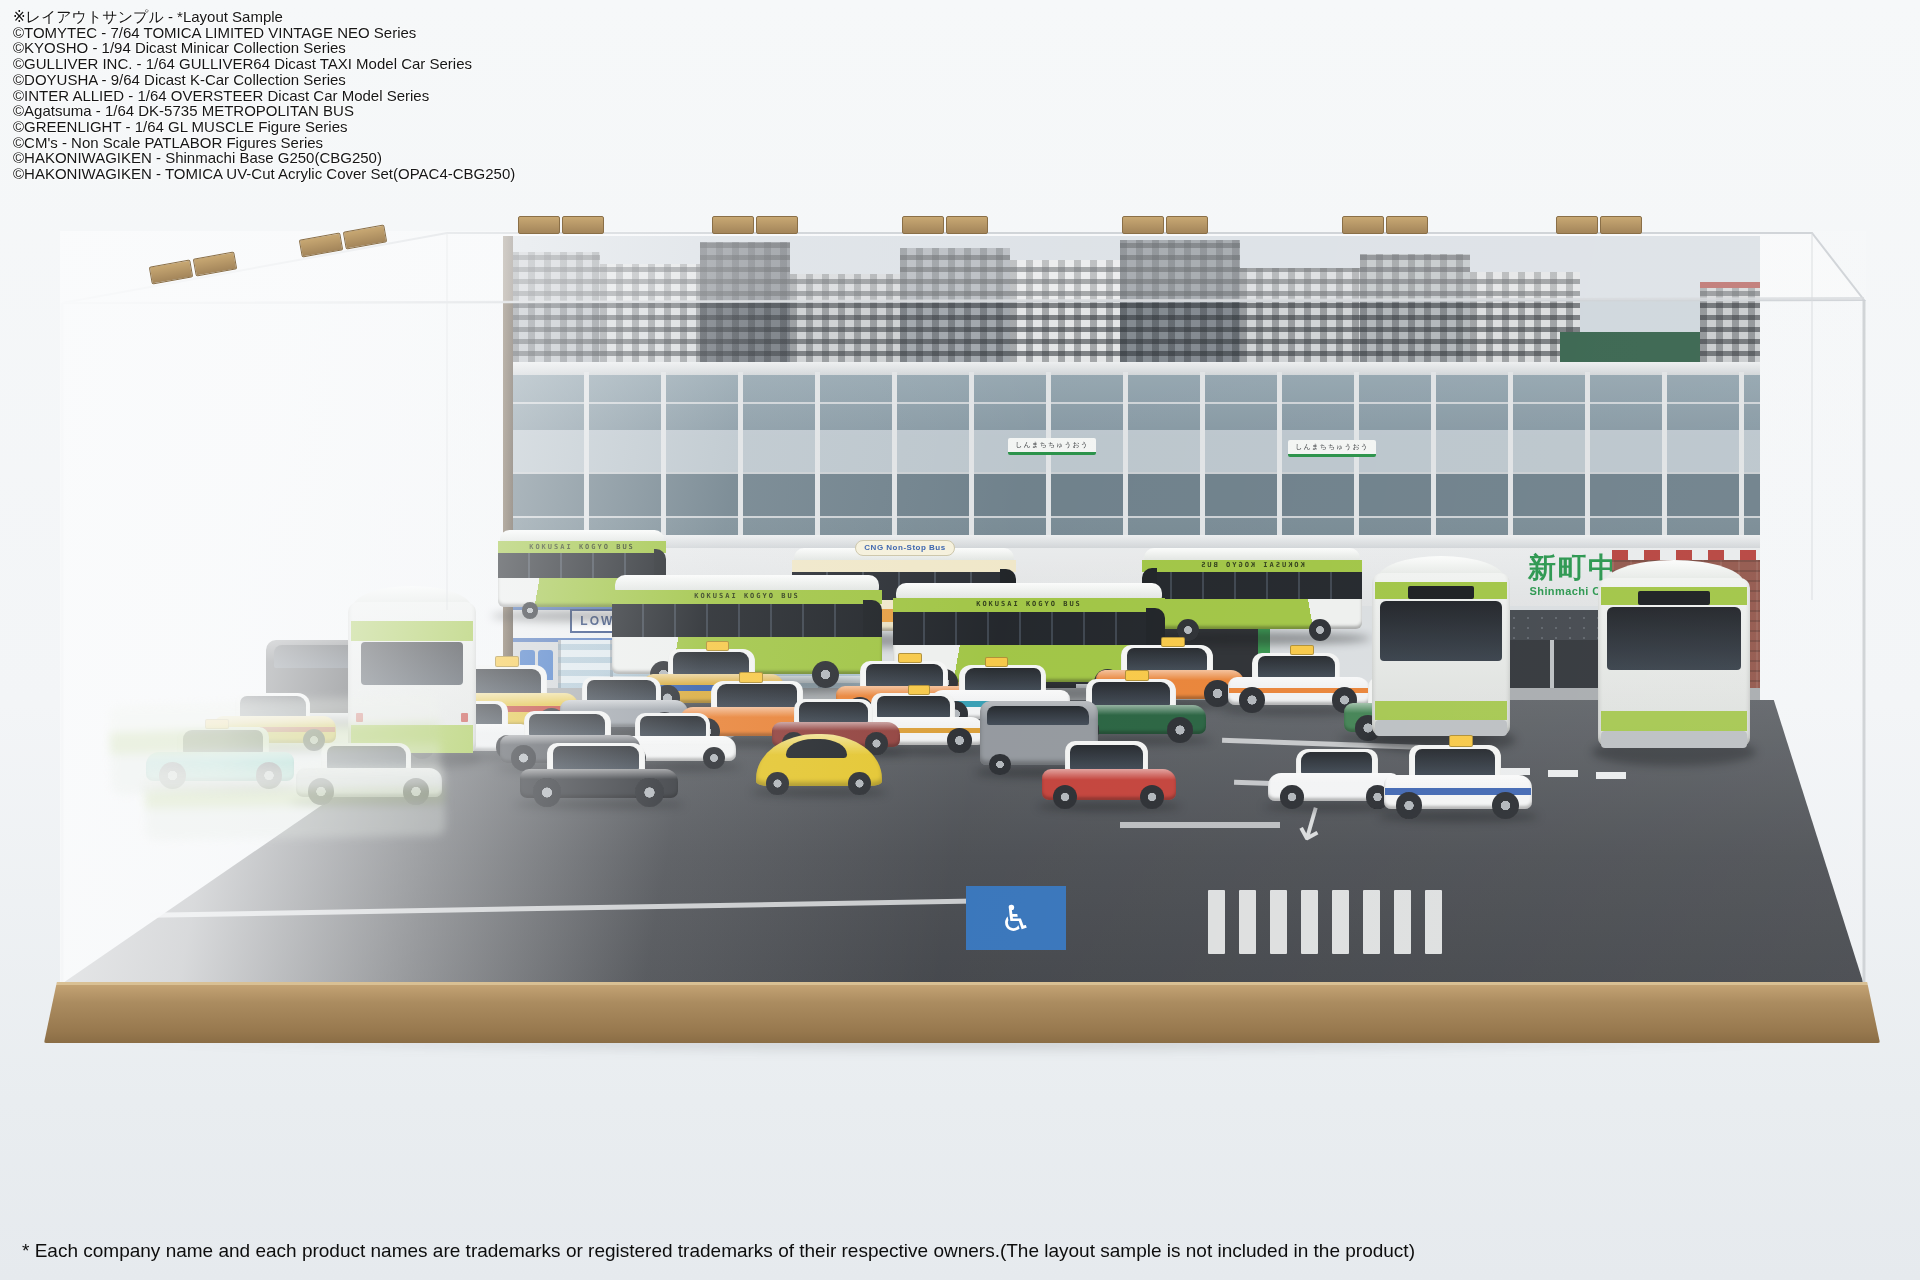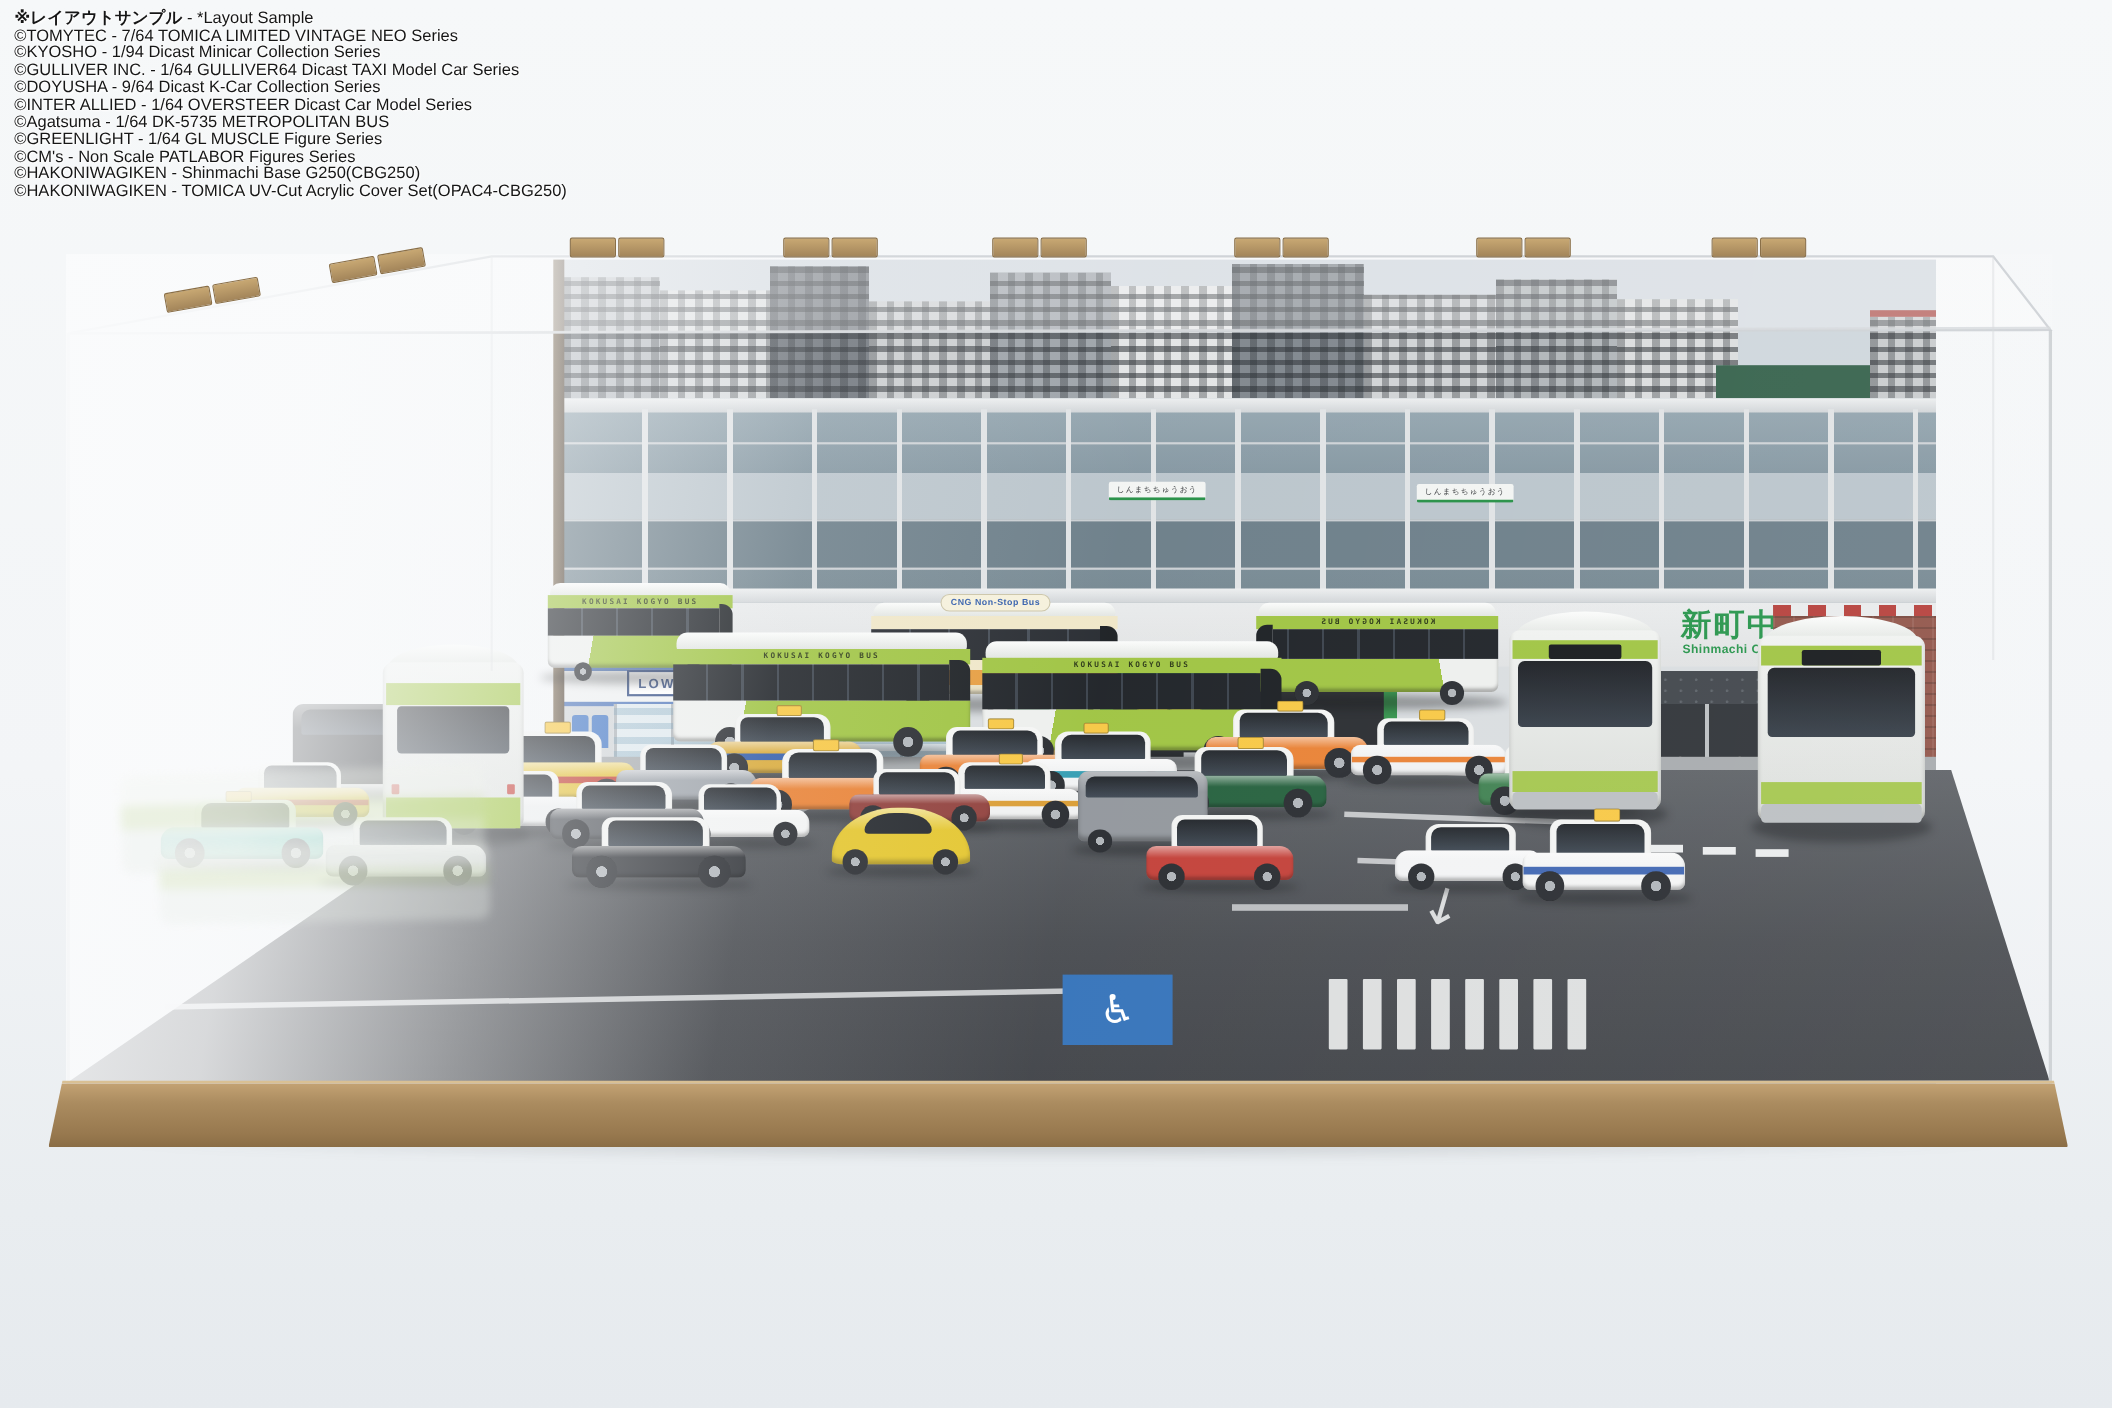--- a/index.html
+++ b/index.html
@@ -4,21 +4,21 @@
 <style>
   html,body{margin:0;padding:0;background:#e9edf0;}
   .stage{position:relative;width:1920px;height:1280px;overflow:hidden;
     background:linear-gradient(180deg,#f6f8f9 0%,#f3f5f7 55%,#e9edf0 86%,#e6eaee 100%);
     font-family:"Liberation Sans","DejaVu Sans",sans-serif;}
 
   
   .credits{position:absolute;left:13px;top:9px;z-index:60;color:#161616;
     font-size:15px;line-height:15.7px;
     text-shadow:0 0 2px #fff,0 0 2px #fff,0 0 3px #fff,1px 1px 2px #fff;}
-  .credits b{font-weight:700;}
+  .credits b{font-weight:400;}
   .footer{position:absolute;left:22px;bottom:18px;z-index:60;color:#0d0d0d;}
   .footer .jp{font-size:25px;font-weight:700;letter-spacing:.5px;}
   .footer .en{font-size:19px;margin-top:6px;}
   .backdrop{position:absolute;left:512px;top:236px;width:1248px;height:750px;z-index:1;
     background:linear-gradient(#cdd5db 0 14%,#c3ccd2 14% 18%,#d8dcdf 18%);}
   .skyline{position:absolute;left:0;top:2px;width:100%;height:130px;}
   .bldg{position:absolute;bottom:0;}
   .win{background-image:repeating-linear-gradient(0deg,rgba(30,35,40,.55) 0 5px,transparent 5px 12px),
        repeating-linear-gradient(90deg,rgba(30,35,40,.35) 0 7px,transparent 7px 16px);}
 
@@ -641,14 +641,15 @@
       <div class="clip" style="left: 150px; top: 263px; transform: rotate(-10deg);"></div>
       <div class="clip" style="left: 194px; top: 255px; transform: rotate(-10deg);"></div>
       <div class="clip" style="left: 300px; top: 236px; transform: rotate(-10deg);"></div>
       <div class="clip" style="left: 344px; top: 228px; transform: rotate(-10deg);"></div>
     </div>
 
   <div class="base-shadow"></div>
   <div class="base"></div>
 
   <div class="footer">
+    <div class="en">* Each company name and each product names are trademarks or registered trademarks of their respective owners.(The layout sample is not included in the product)</div>
   </div>
 </div>
 
 </body></html>

